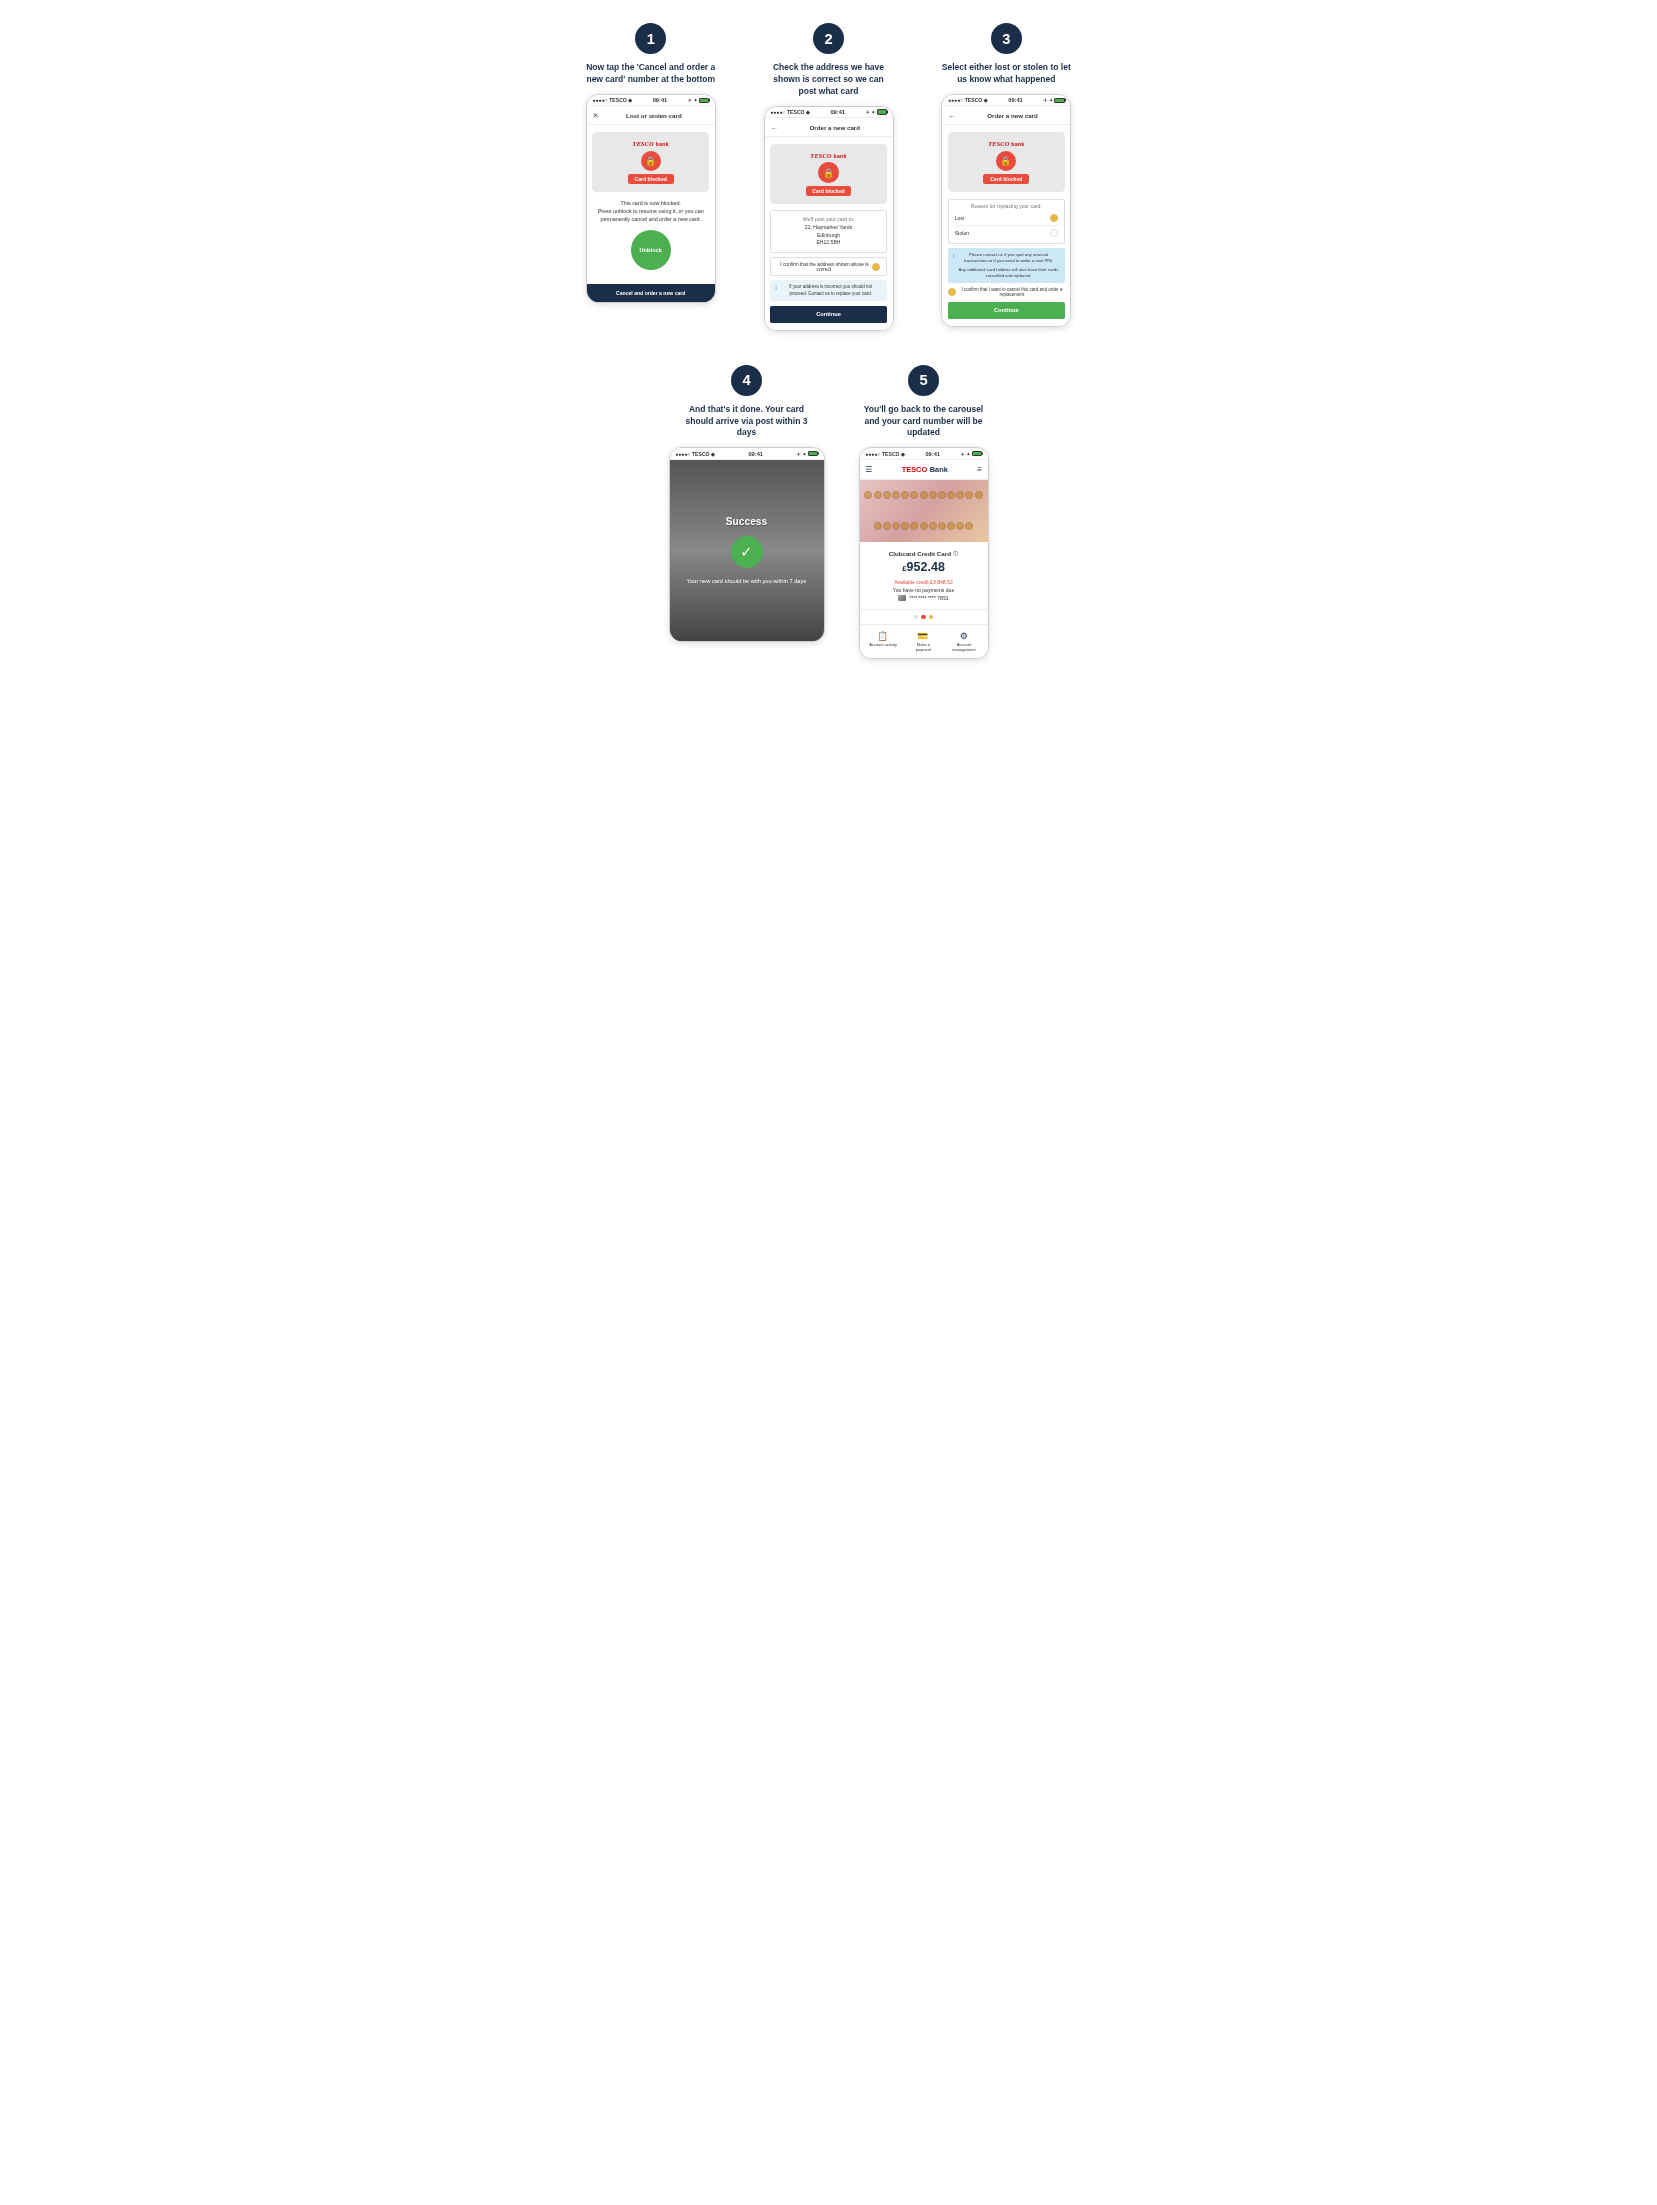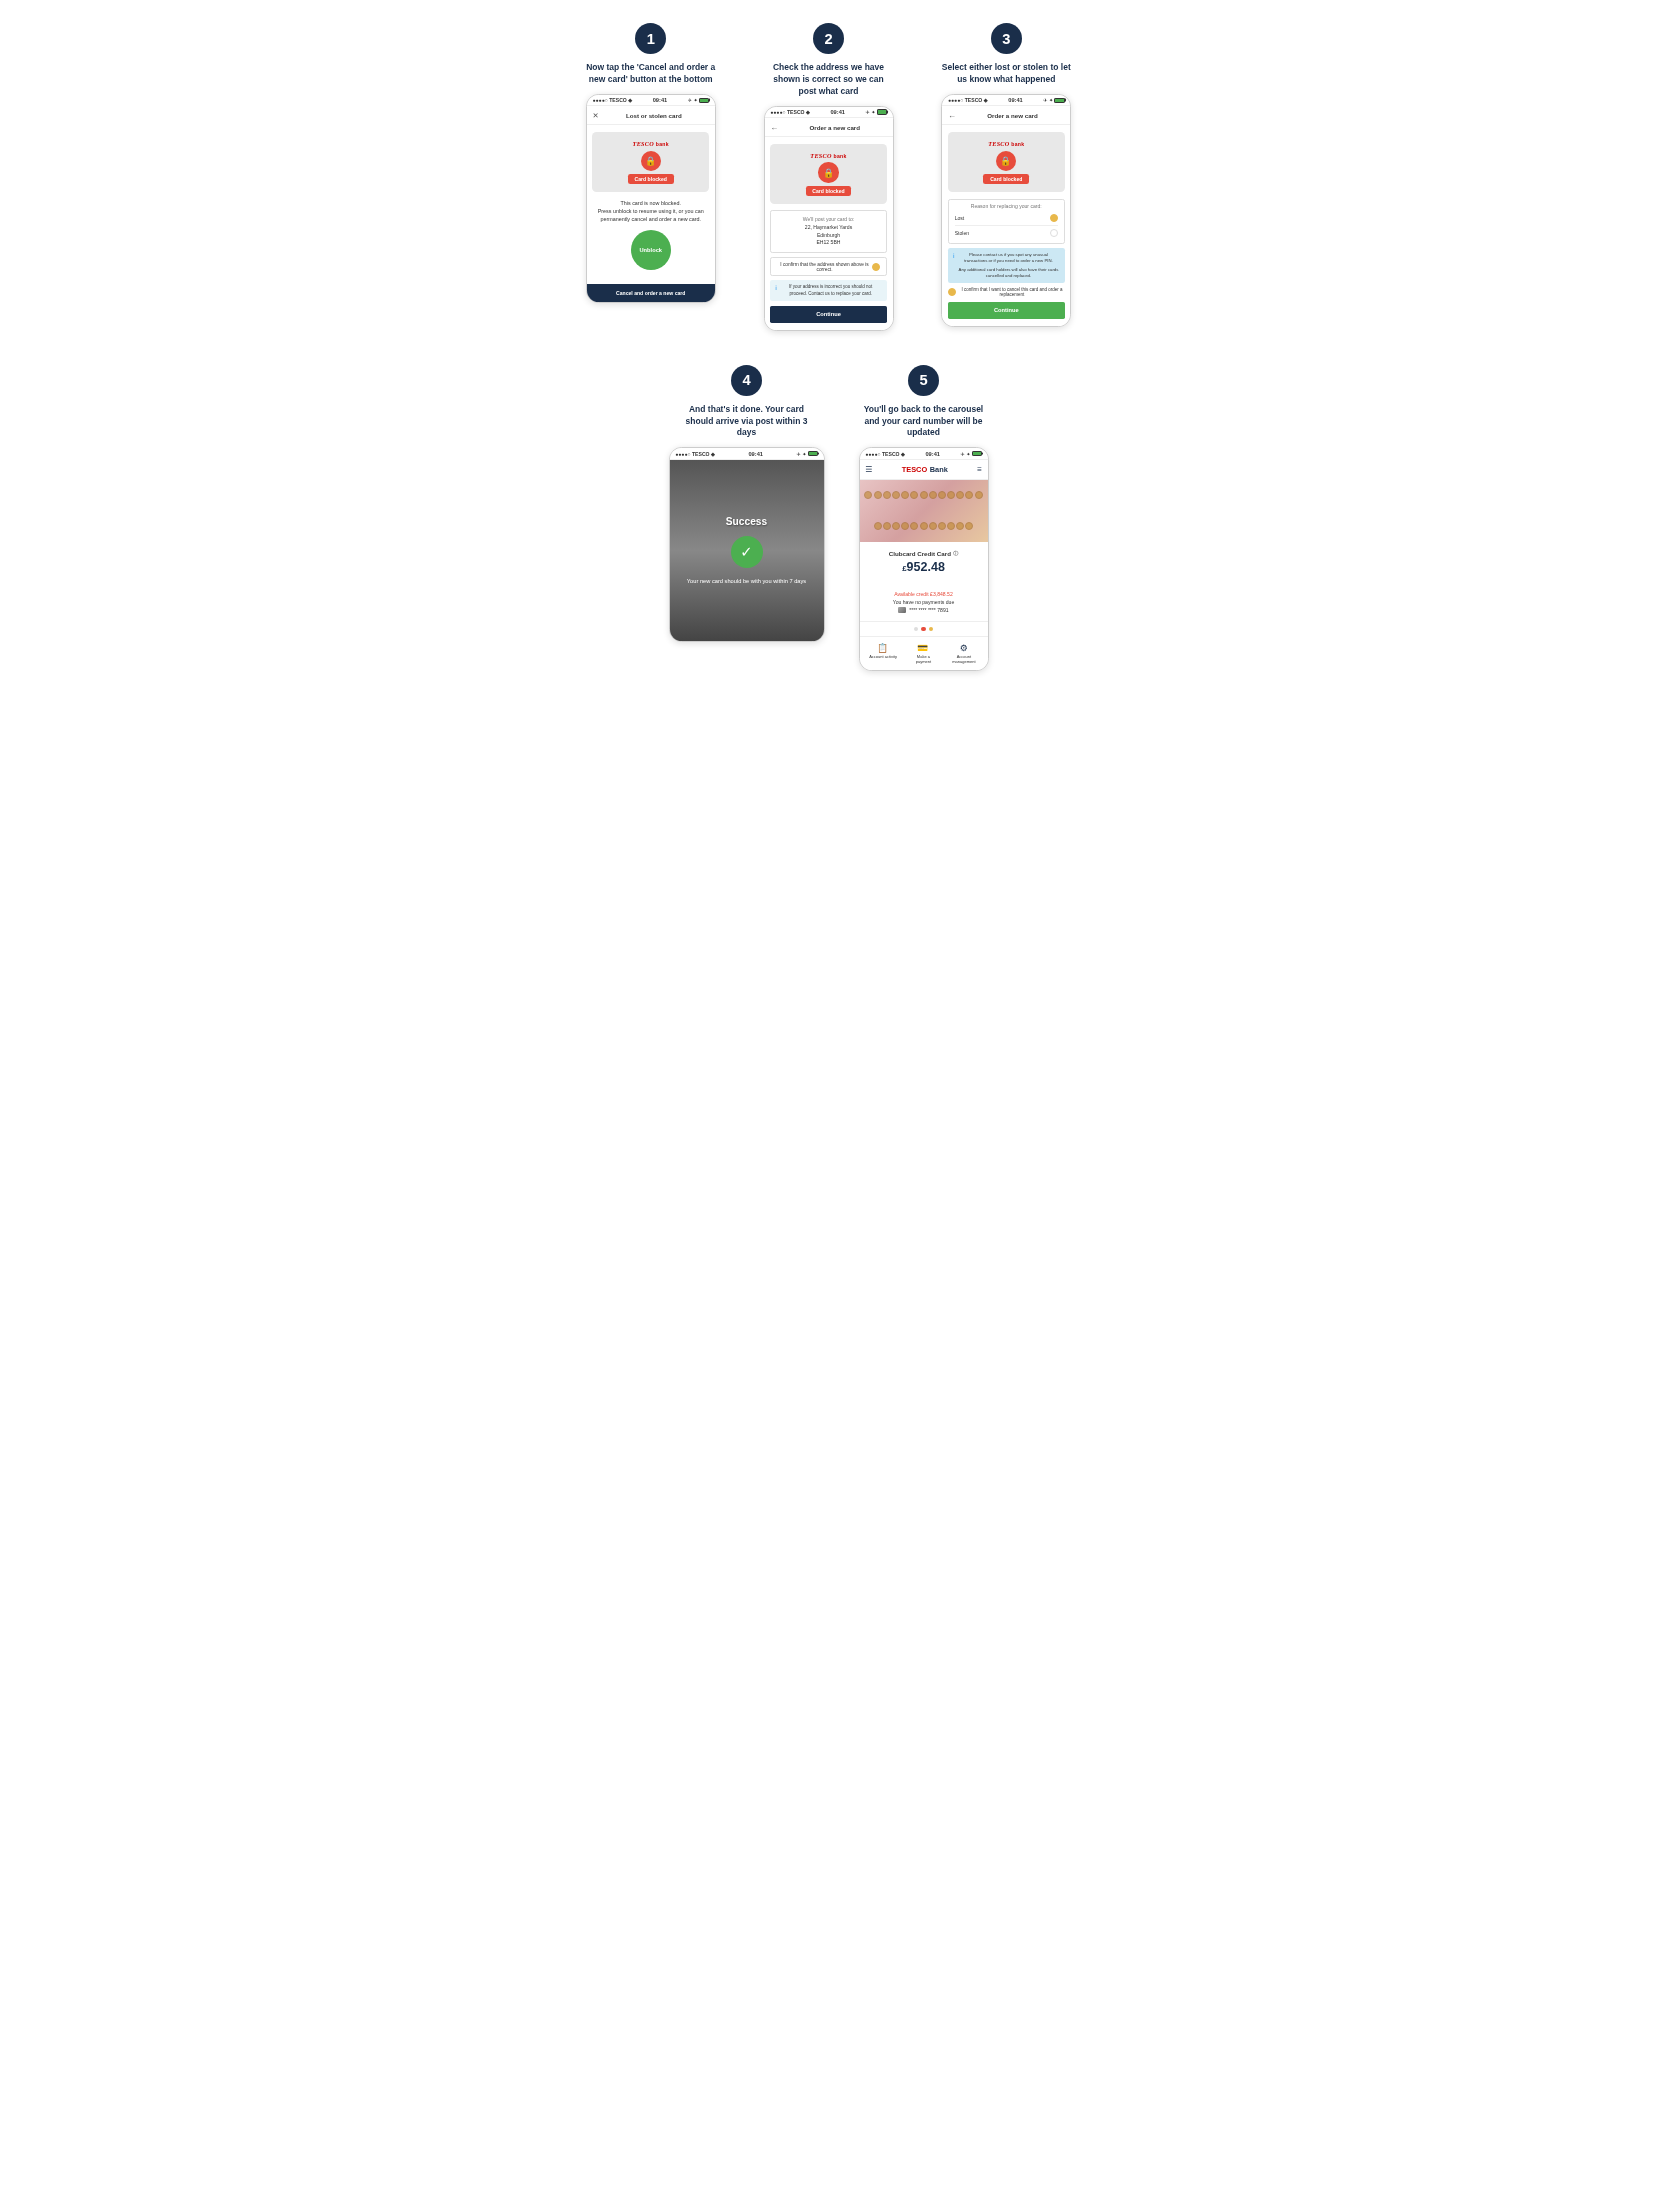--- a/index.html
+++ b/index.html
@@ -405,21 +405,21 @@
       margin-bottom: 3.4px;
       display: flex;
       align-items: center;
       justify-content: center;
       gap: 2.3px;
     }
     .balance-amount {
       font-size: 12.5px;
       font-weight: bold;
       color: #1a2e4a;
-      margin-bottom: 17px;
+      margin-bottom: 5px;
     }
     .balance-amount span.currency {
       font-size: 8px;
     }
     .available-credit {
       font-size: 5.1px;
       color: #e74c3c;
       margin-bottom: 1.7px;
     }
     .payments-due {
@@ -503,21 +503,21 @@
       color: #1a2e4a;
     }
   </style>
 </head>
 <body>
 
 <div class="steps-row">
 
   <div class="step-col">
     <div class="step-number">1</div>
-    <div class="step-title">Now tap the 'Cancel and order a new card' button at the bottom</div>
+    <div class="step-title">Now tap the 'Cancel and order a new card' number at the bottom</div>
     <div class="phone">
       <div class="phone-status-bar">
         <span class="status-left">●●●●○ TESCO ◈</span>
         <span class="status-center">09:41</span>
         <span class="status-right">
           <span>✈ ✦</span>
           <span class="battery-icon"></span>
         </span>
       </div>
       <div class="phone-header">

